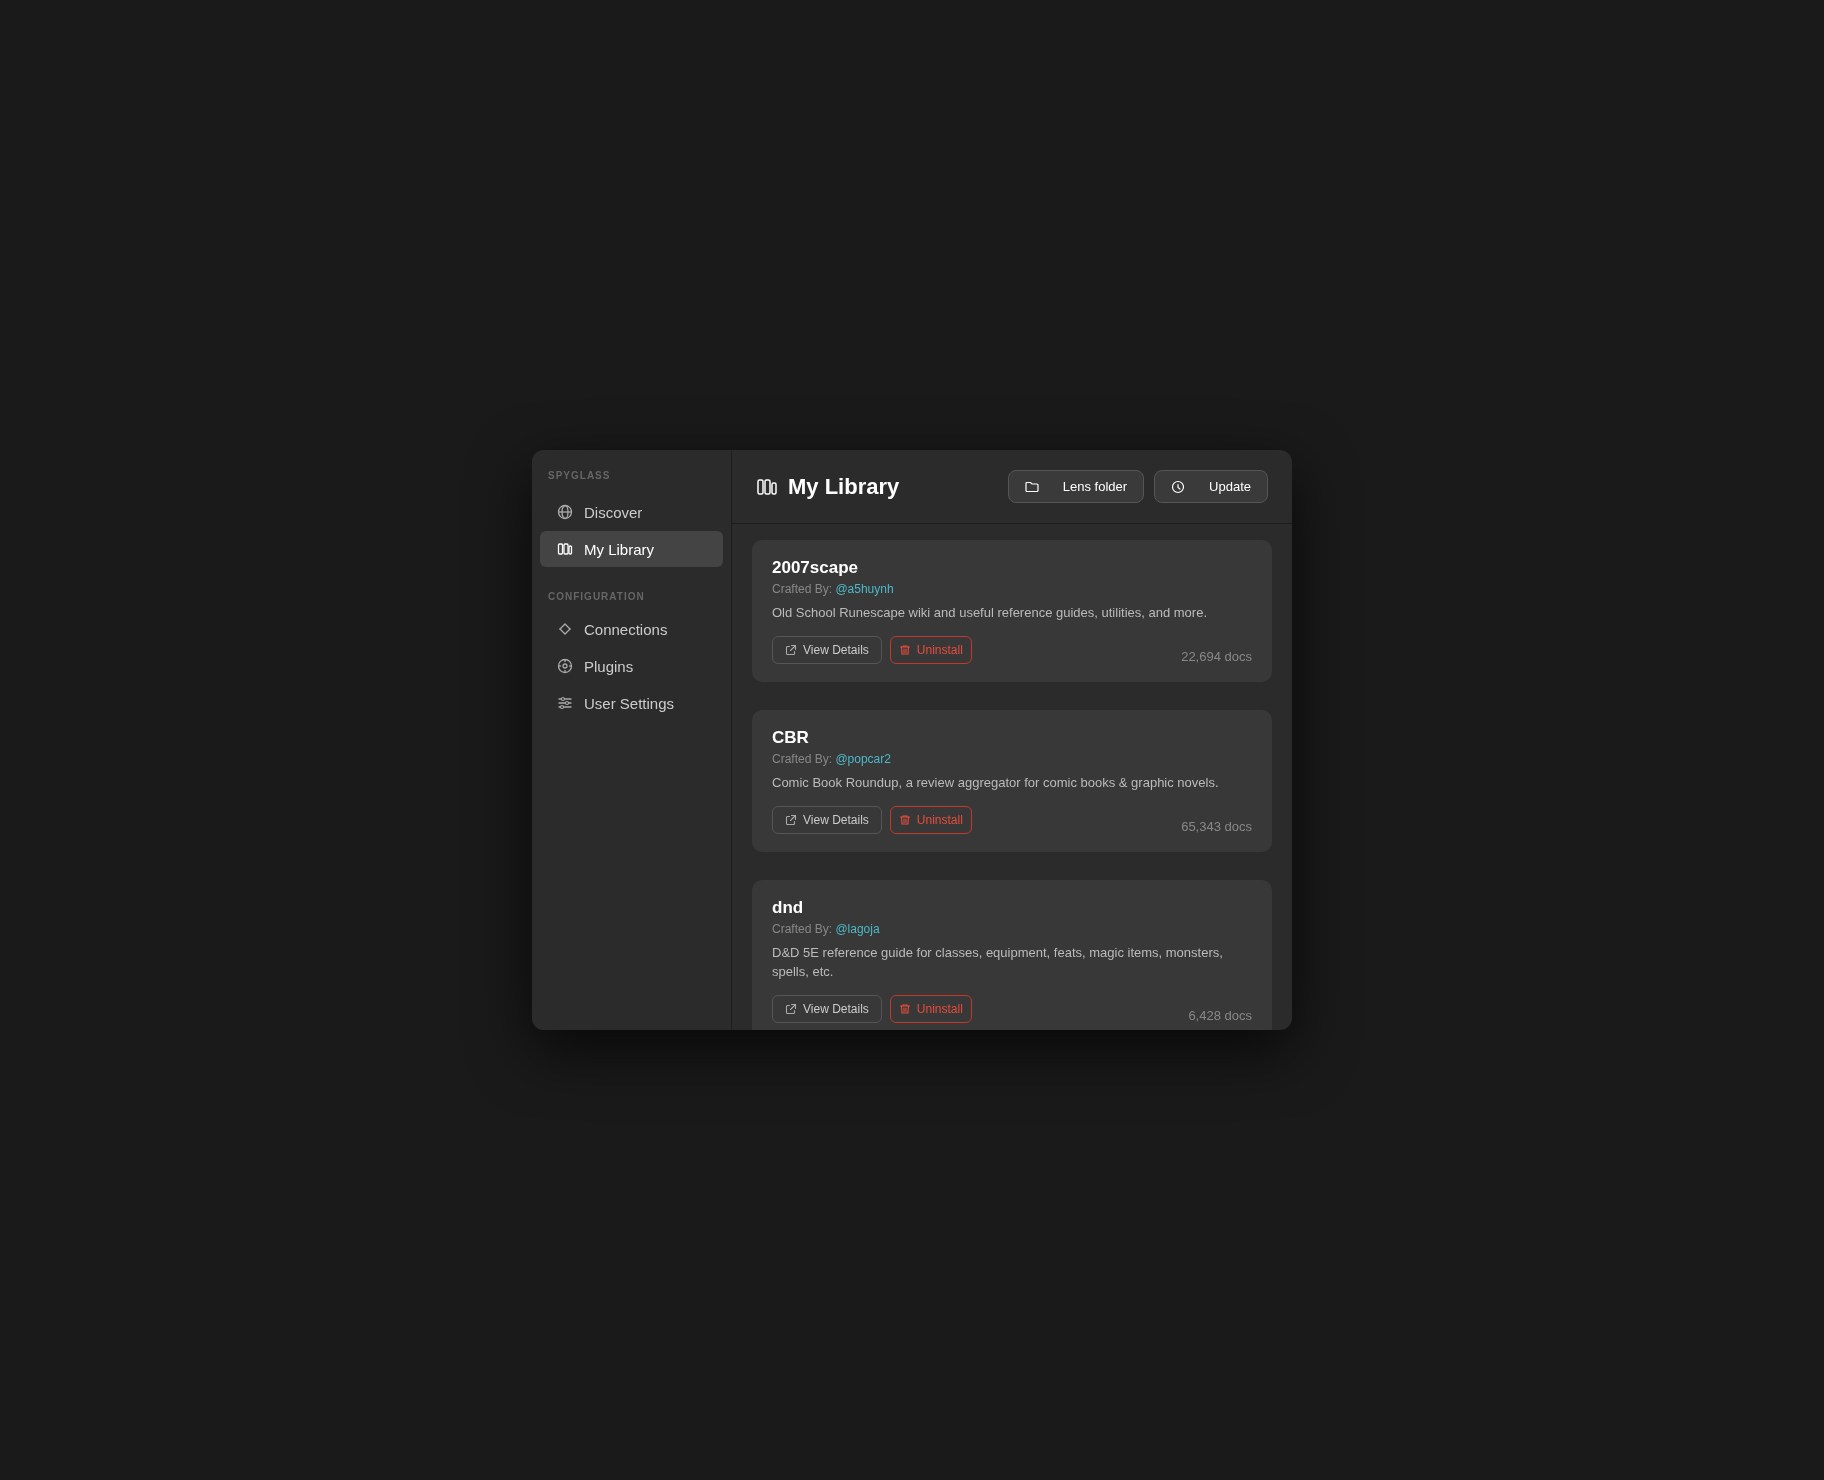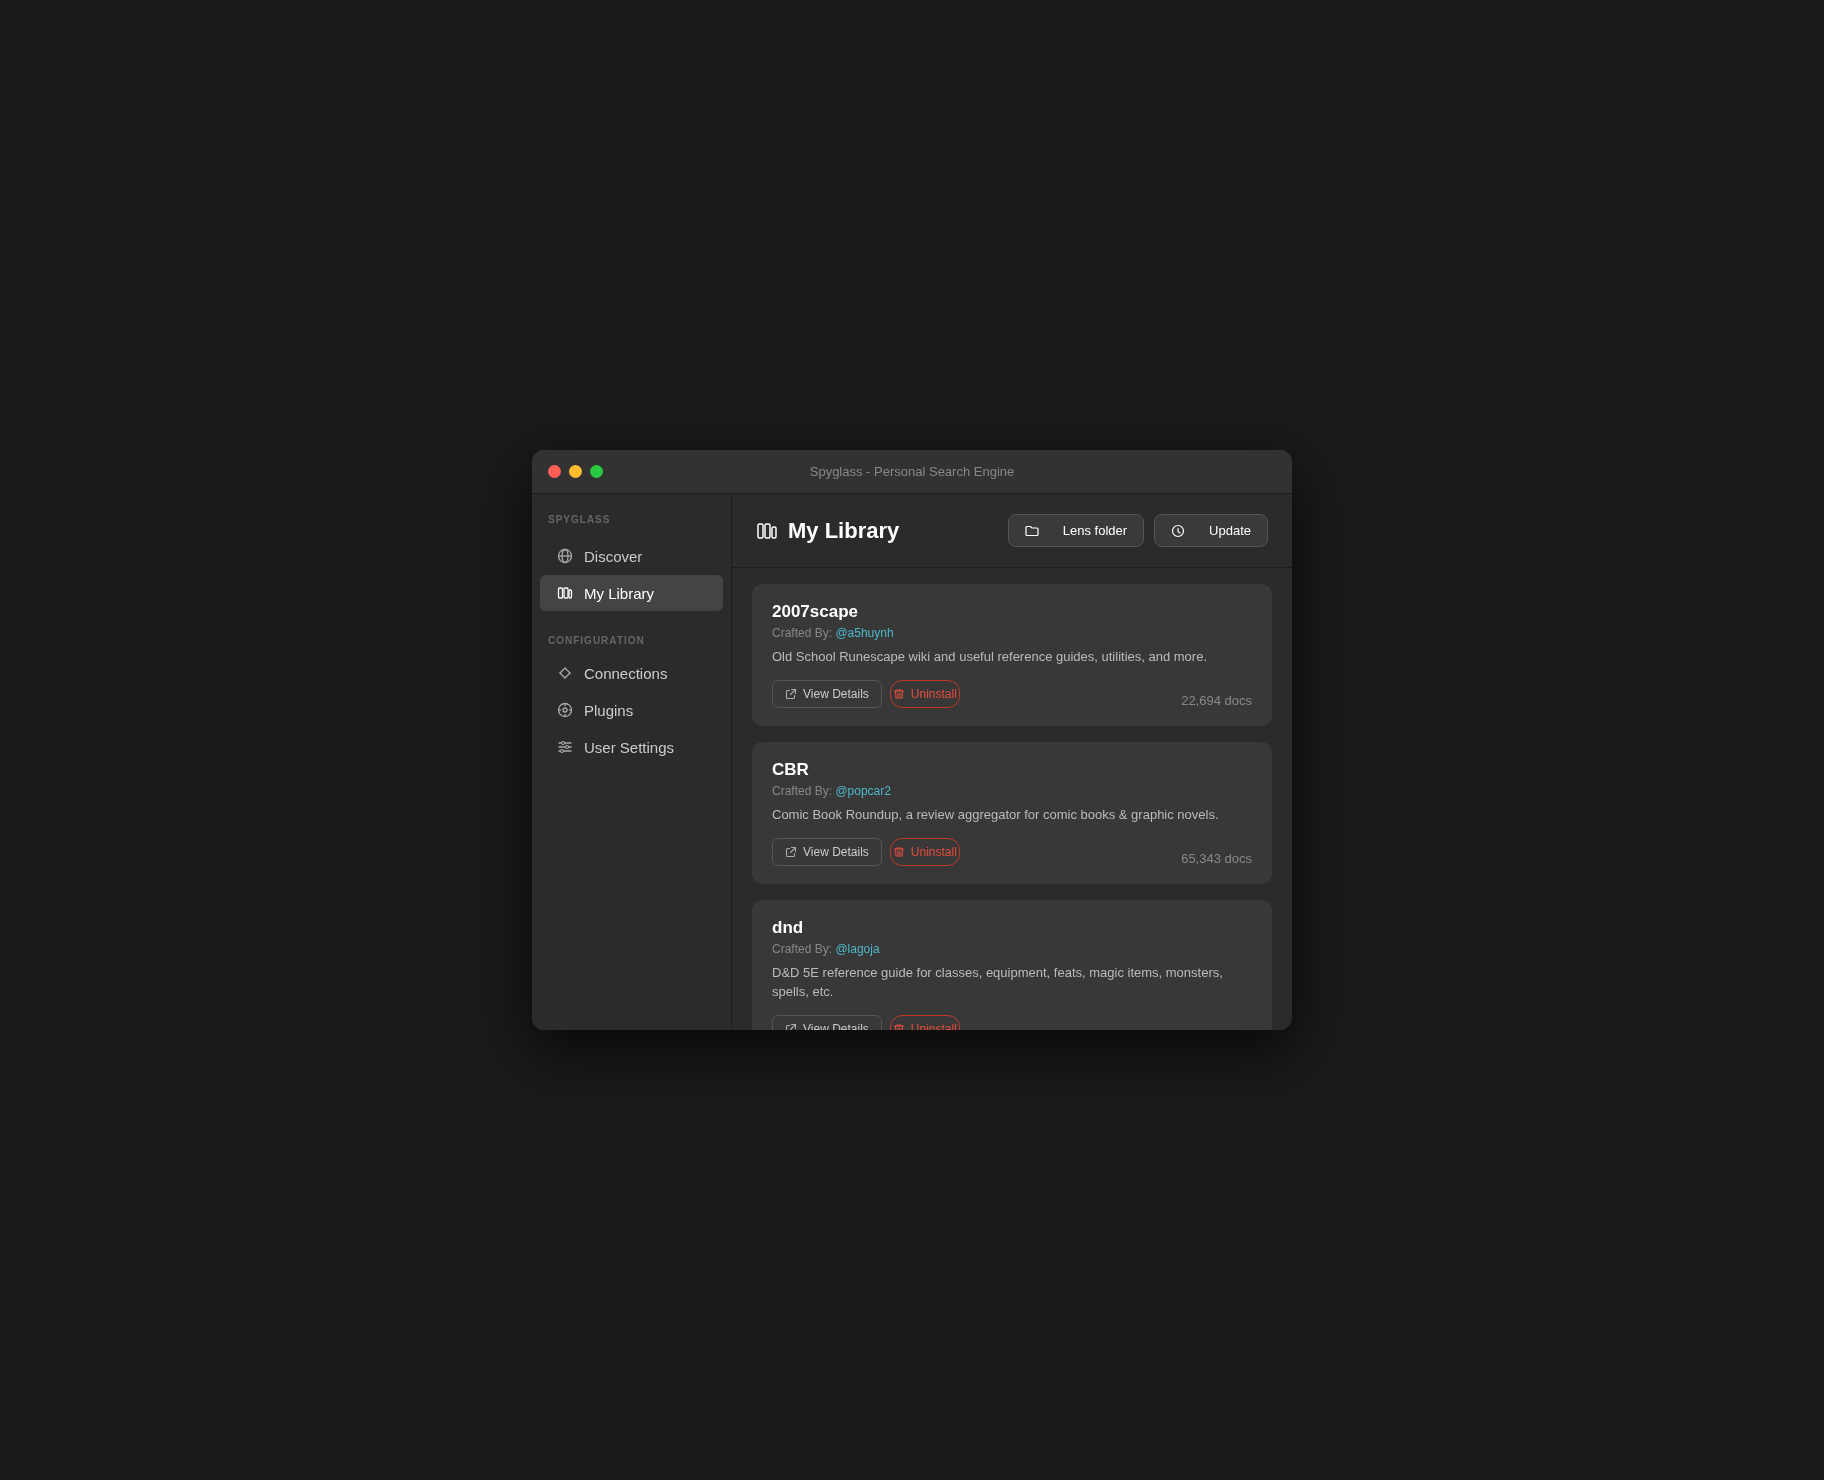--- a/index.html
+++ b/index.html
@@ -167,21 +167,21 @@
       cursor: pointer;
     }
 
     
     .cards-list {
       flex: 1;
       overflow-y: auto;
       padding: 16px 20px;
       display: flex;
       flex-direction: column;
-      gap: 16px;
+      gap: 28px;
     }
 
     .cards-list::-webkit-scrollbar {
       width: 6px;
     }
     .cards-list::-webkit-scrollbar-track {
       background: transparent;
     }
     .cards-list::-webkit-scrollbar-thumb {
       background: #555;
@@ -235,52 +235,44 @@
       border-radius: 6px;
       color: #ccc;
       font-size: 12px;
       cursor: pointer;
     }
 
     .btn-uninstall {
       display: flex;
       align-items: center;
       gap: 6px;
-      padding: 6px 2px;
+      padding: 6px 8px;
       background: transparent;
       border: 1.5px solid #c0392b;
-      border-radius: 12px;
+      border-radius: 6px;
       color: #e74c3c;
       font-size: 12px;
       cursor: pointer;
     }
 
     .card-docs {
       color: #888;
       font-size: 13px;
     }
 
     
     svg {
       display: block;
     }
   </style>
 </head>
 <body>
 
 <div class="window">
 
-  <div class="titlebar">
-    <div class="traffic-lights">
-      <div class="traffic-light tl-red"></div>
-      <div class="traffic-light tl-yellow"></div>
-      <div class="traffic-light tl-green"></div>
-    </div>
-    <span class="titlebar-title">Spyglass - Personal Search Engine</span>
-  </div>
 
   <div class="main-layout">
 
     <div class="sidebar">
       <div class="sidebar-brand">SPYGLASS</div>
 
       <div class="sidebar-item">
         <span class="sidebar-icon">
           <svg width="16" height="16" viewBox="0 0 16 16" fill="none">
             <circle cx="8" cy="8" r="6.5" stroke="#aaa" stroke-width="1.3"></circle>

